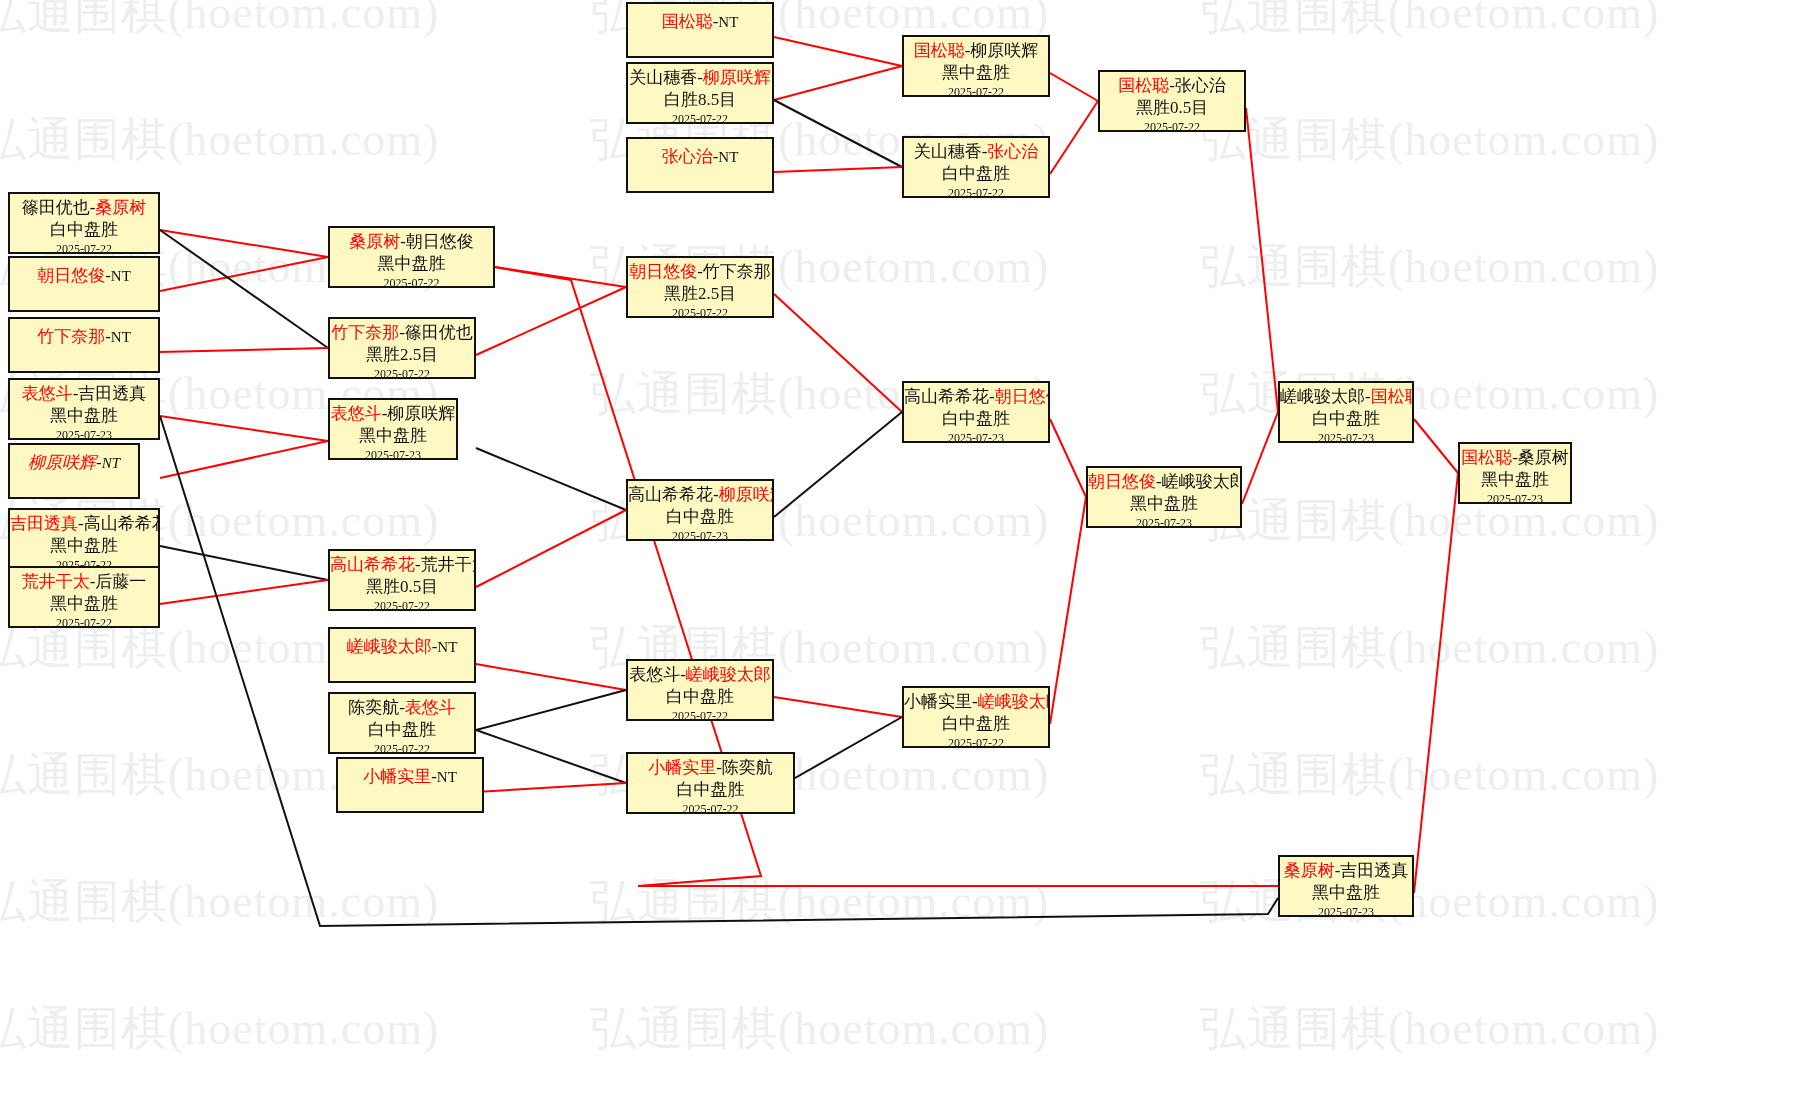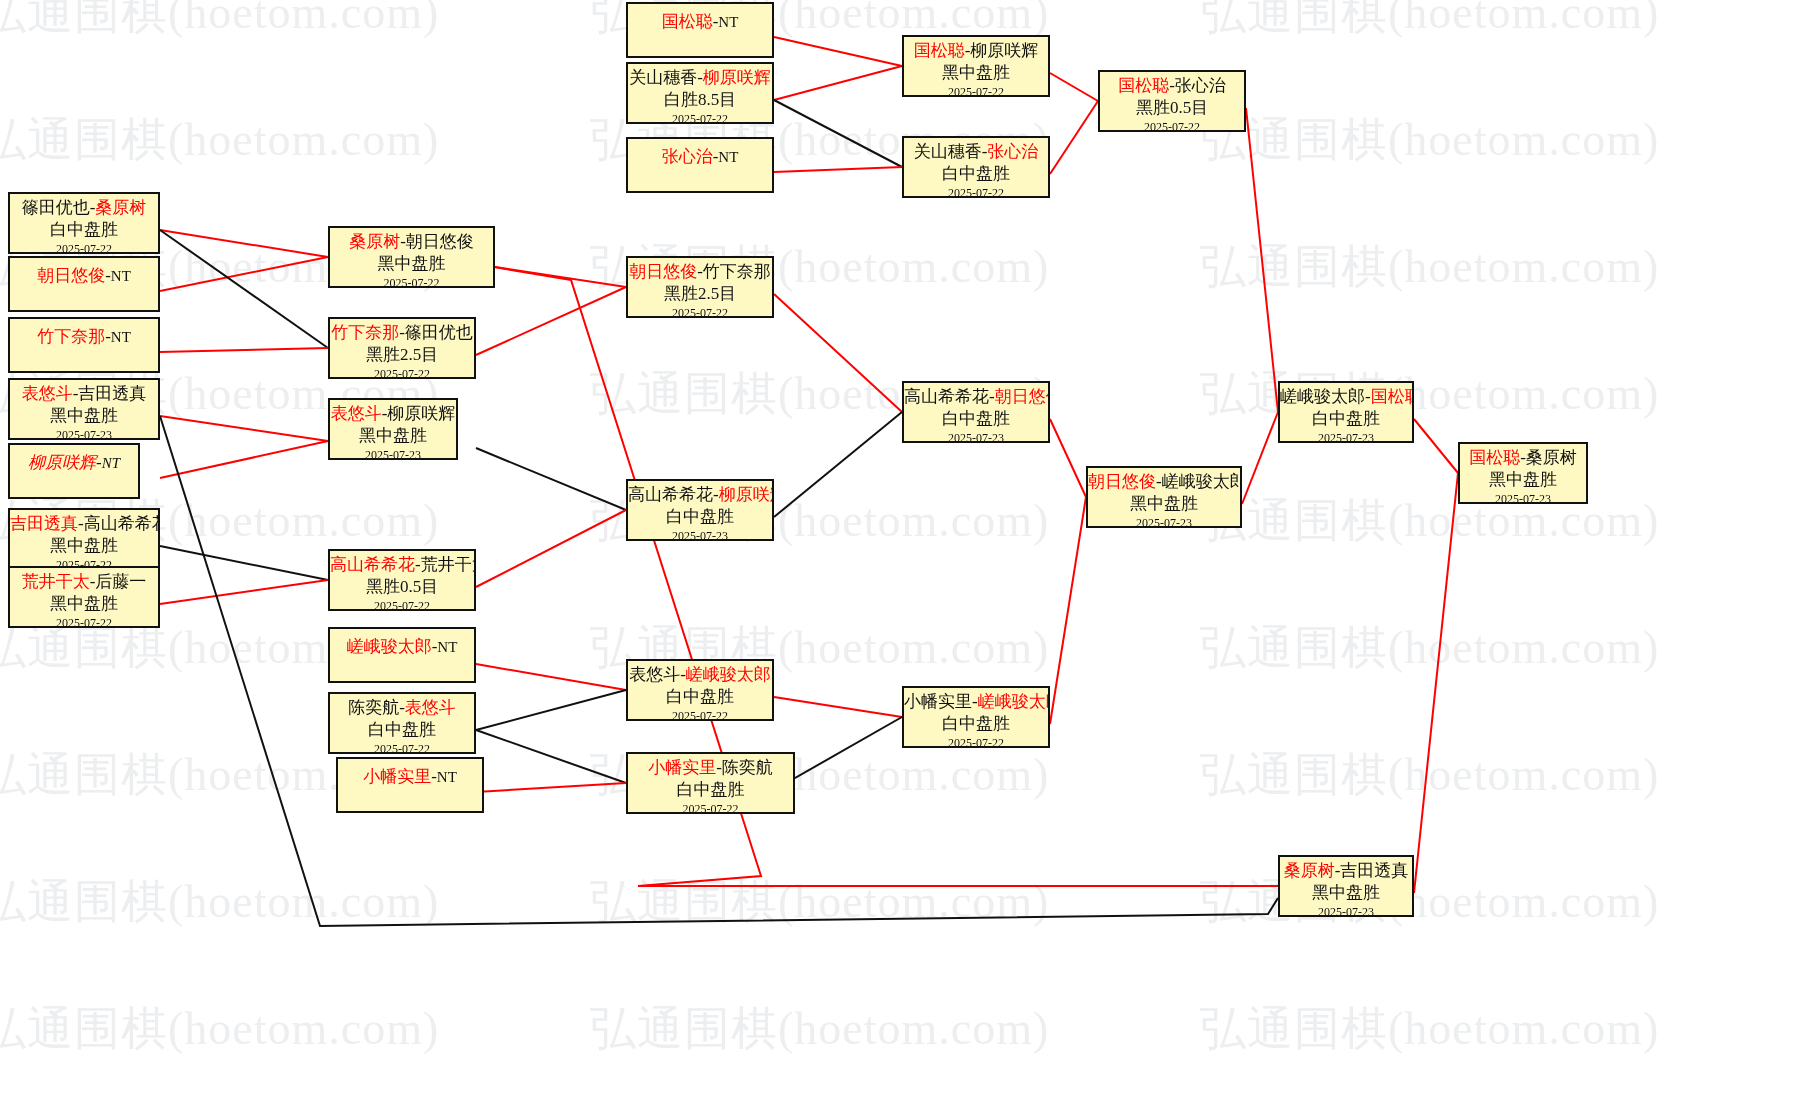--- a/index.html
+++ b/index.html
@@ -239,21 +239,21 @@
       <div class="node" id="node-r5a" style="left: 1086px; top: 466px; width: 156px; height: 62px;">
         <div class="ttl"><span class="w">朝日悠俊</span><span>-</span><span class="l">嵯峨骏太郎</span></div>
         <div class="res">黑中盘胜</div>
         <div class="dt">2025-07-23</div>
       </div>
       <div class="node" id="node-r6a" style="left: 1278px; top: 381px; width: 136px; height: 62px;">
         <div class="ttl"><span class="l">嵯峨骏太郎</span><span>-</span><span class="w">国松聪</span></div>
         <div class="res">白中盘胜</div>
         <div class="dt">2025-07-23</div>
       </div>
-      <div class="node" id="node-r7a" style="left: 1458px; top: 442px; width: 130px; height: 62px;">
+      <div class="node" id="node-r7a" style="left: 1458px; top: 442px; width: 114px; height: 62px;">
         <div class="ttl"><span class="w">国松聪</span><span>-</span><span class="l">桑原树</span></div>
         <div class="res">黑中盘胜</div>
         <div class="dt">2025-07-23</div>
       </div>
       <div class="node" id="node-rcons" style="left: 1278px; top: 855px; width: 136px; height: 62px;">
         <div class="ttl"><span class="w">桑原树</span><span>-</span><span class="l">吉田透真</span></div>
         <div class="res">黑中盘胜</div>
         <div class="dt">2025-07-23</div>
       </div>
     </div>

